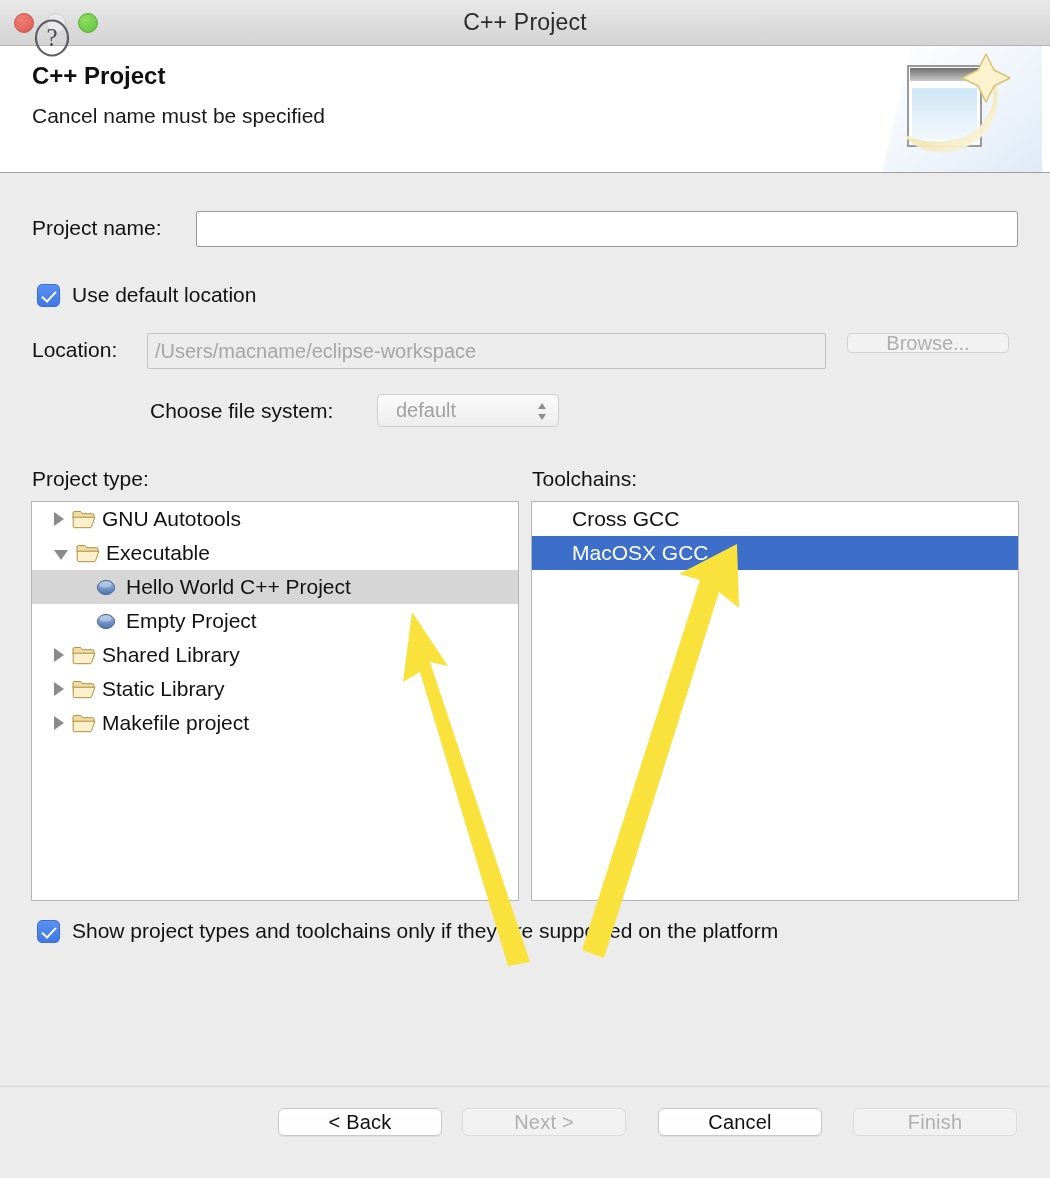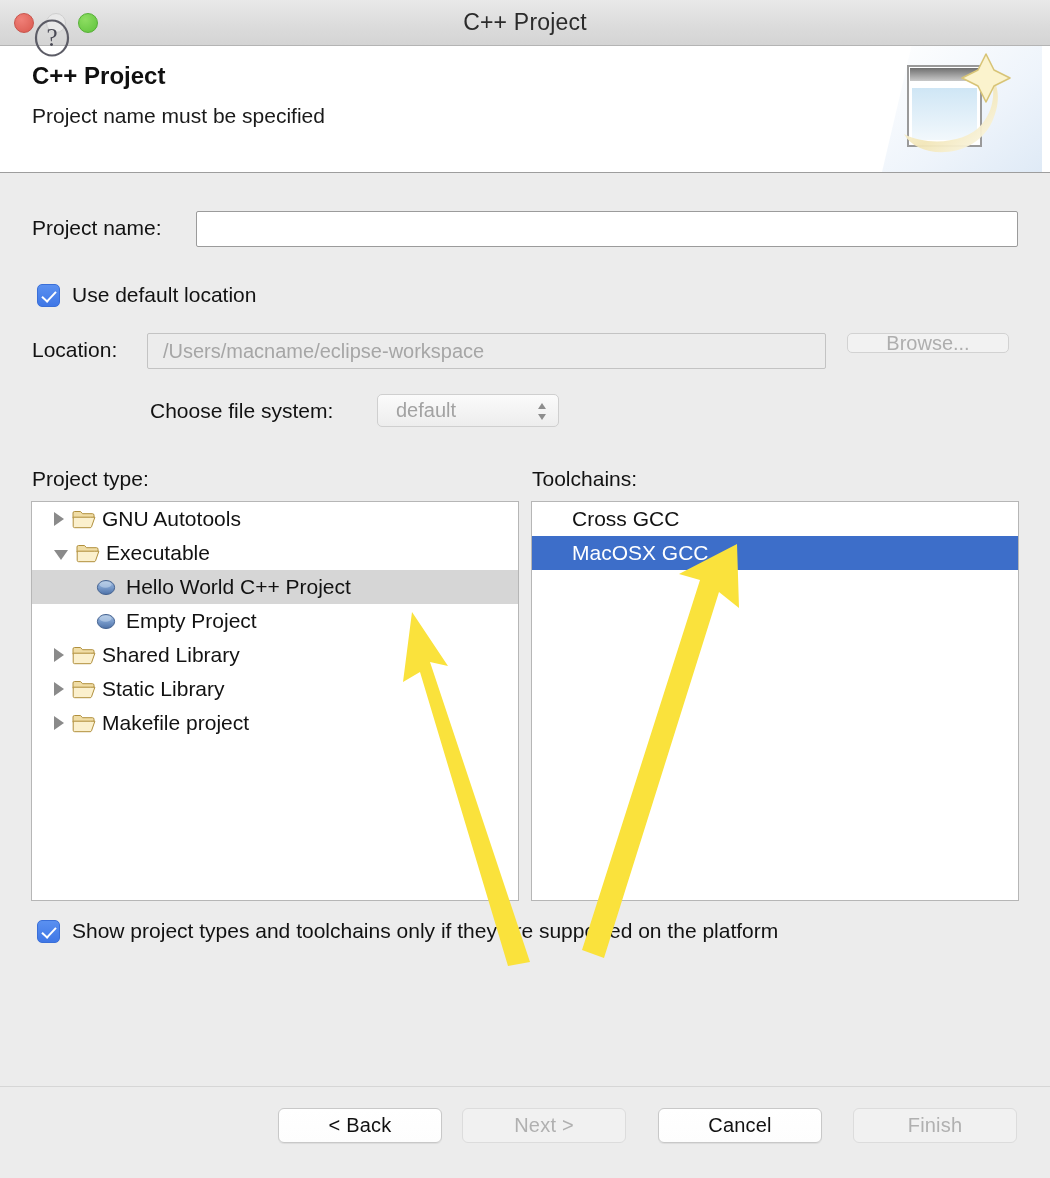--- a/index.html
+++ b/index.html
@@ -148,21 +148,21 @@
     position: absolute;
     left: 147px; top: 333px;
     width: 679px; height: 36px;
     background: #ececec;
     border: 1px solid #c3c3c3;
     border-radius: 2px;
     box-sizing: border-box;
     font-family: "Liberation Sans", sans-serif;
     font-size: 20px;
     color: #9a9a9a;
-    padding: 0 15px;
+    padding: 0 7px;
     outline: none;
   }
   #location-input::placeholder { color: #a6a6a6; opacity: 1; }
   #browse-button {
     position: absolute;
     left: 847px; top: 333px;
     width: 162px; height: 20px;
     background: #f2f2f2;
     border: 1px solid #d2d2d2;
     border-radius: 5px;
@@ -274,21 +274,21 @@
     box-sizing: border-box;
   }
   #help-button {
     position: absolute;
     left: 33px; top: 19px;
     width: 38px; height: 38px;
   }
   .btn {
     position: absolute;
     top: 1108px;
-    height: 35px;
+    height: 28px;
     border-radius: 6px;
     box-sizing: border-box;
     font-family: "Liberation Sans", sans-serif;
     font-size: 20px;
     display: flex;
     align-items: center;
     justify-content: center;
     letter-spacing: .2px;
   }
   .btn.enabled {
@@ -324,21 +324,21 @@
     <div id="traffic">
       <div class="light close"></div>
       <div class="light min"></div>
       <div class="light zoom"></div>
     </div>
     <div id="window-title">C++ Project</div>
   </div>
 
   <div id="wizard-header">
     <div id="header-title">C++ Project</div>
-    <div id="header-subtitle">Project name must be specified</div>
+    <div id="header-subtitle">Cancel name must be specified</div>
     <svg id="header-icon" viewBox="0 0 160 128">
       <defs>
         <linearGradient id="bgGrad" x1="0" y1="0" x2="1" y2="1">
           <stop offset="0%" stop-color="#ffffff"></stop>
           <stop offset="60%" stop-color="#eef4fb"></stop>
           <stop offset="100%" stop-color="#dfeaf6"></stop>
         </linearGradient>
         <linearGradient id="barGrad" x1="0" y1="0" x2="0" y2="1">
           <stop offset="0%" stop-color="#6f6f6f"></stop>
           <stop offset="100%" stop-color="#c9c9c9"></stop>

